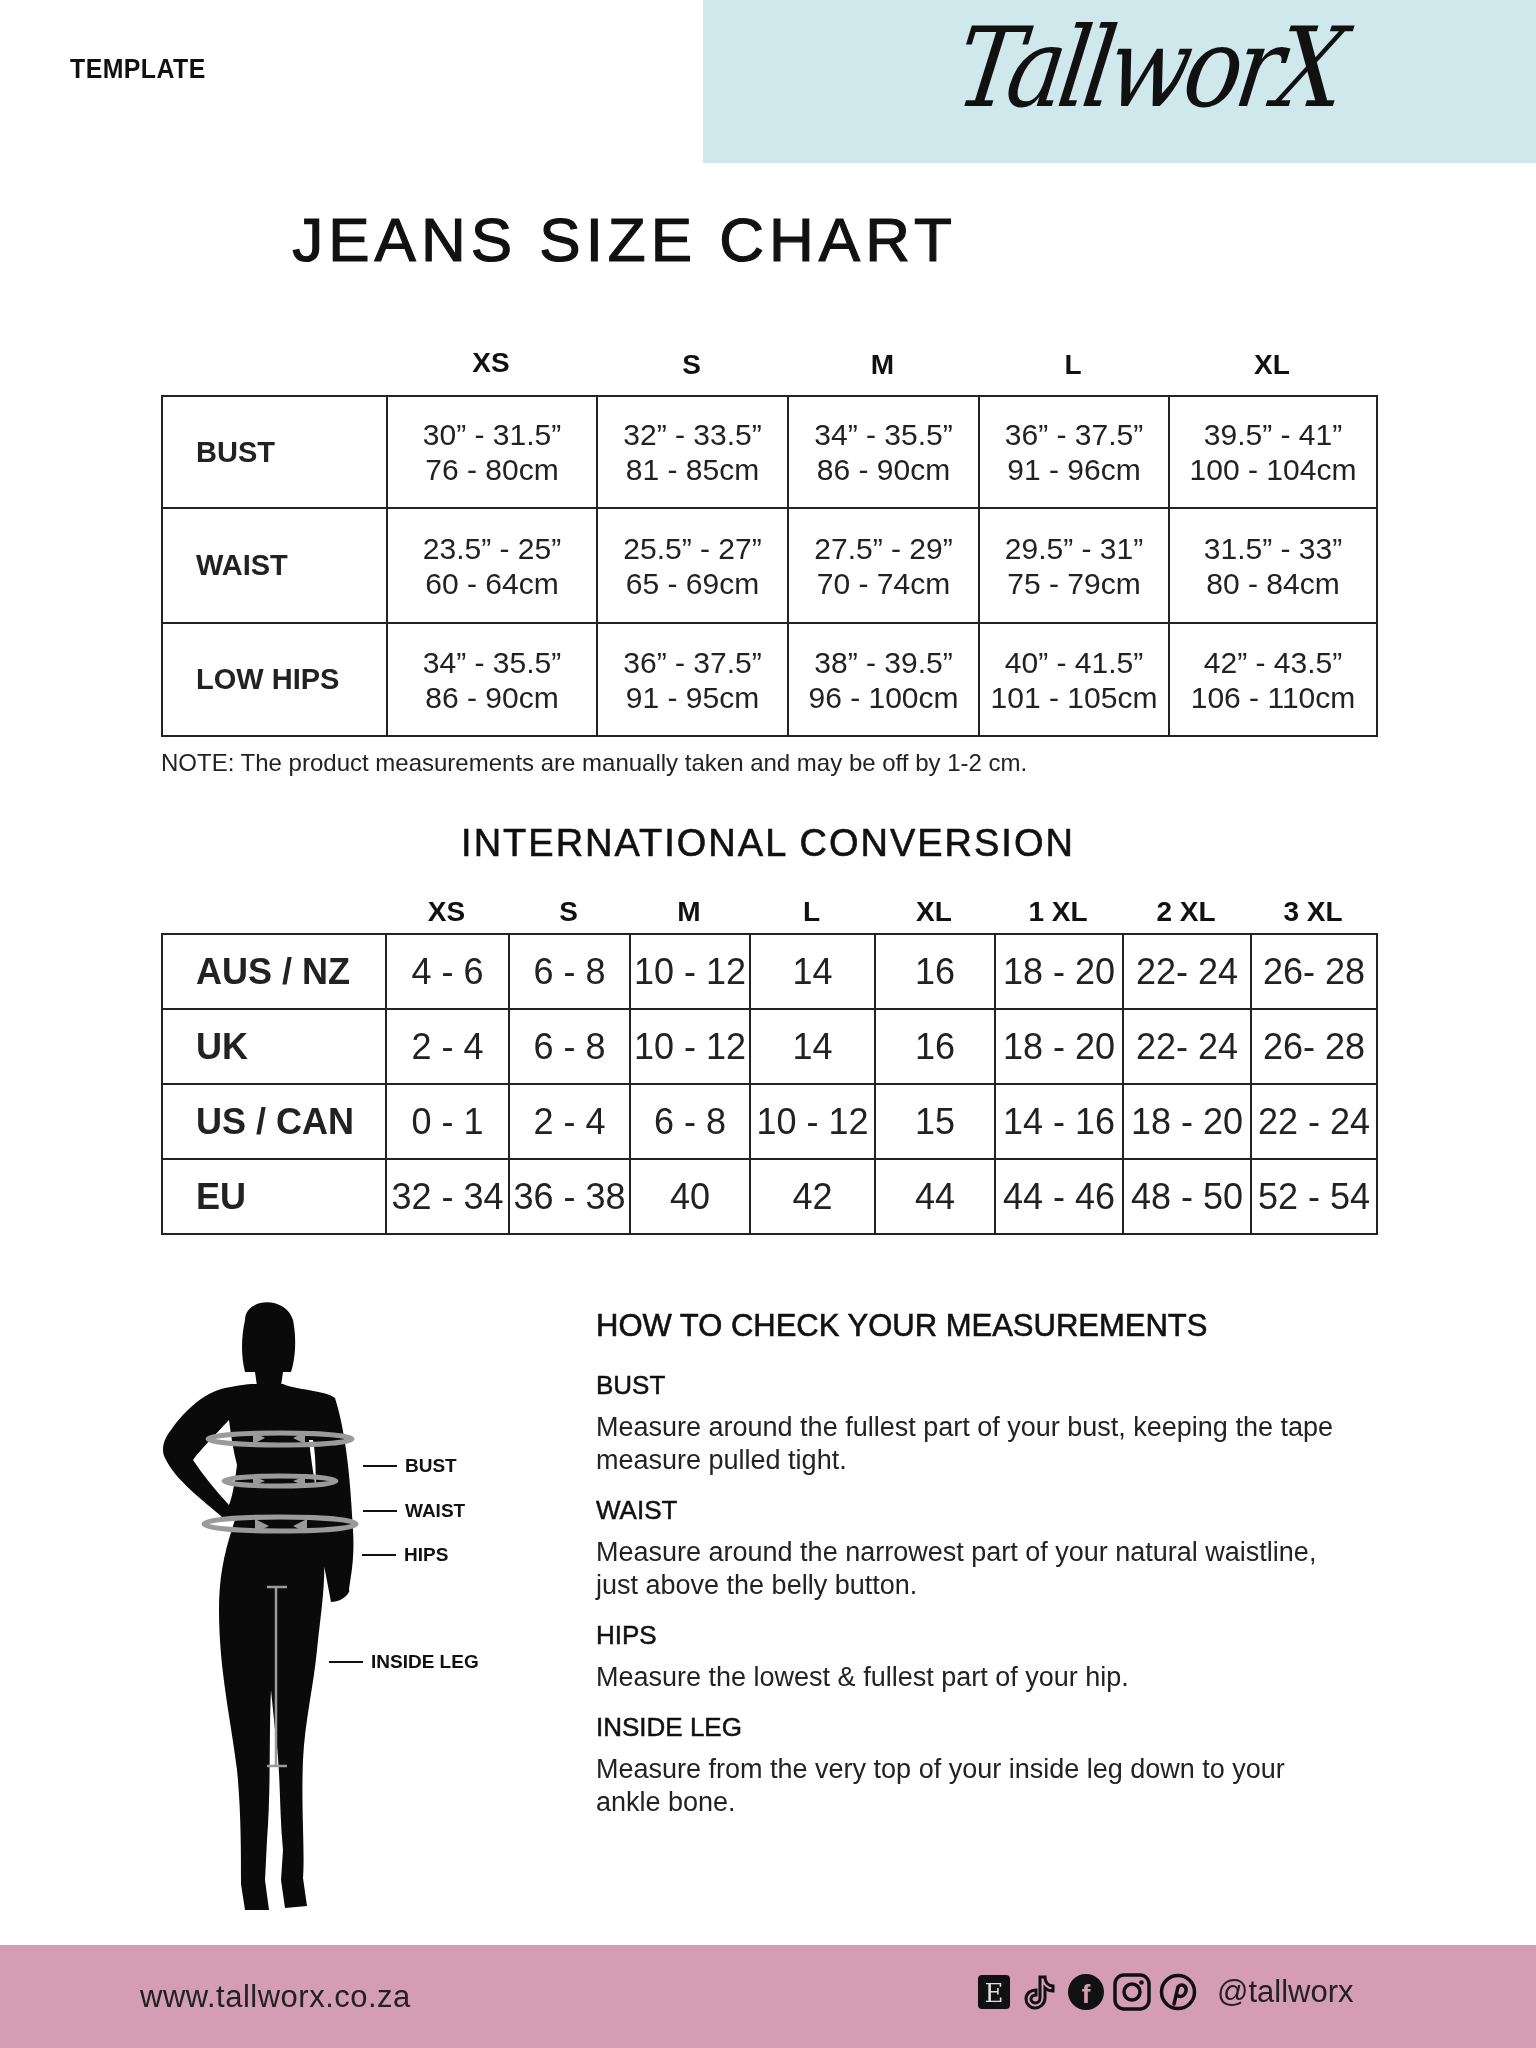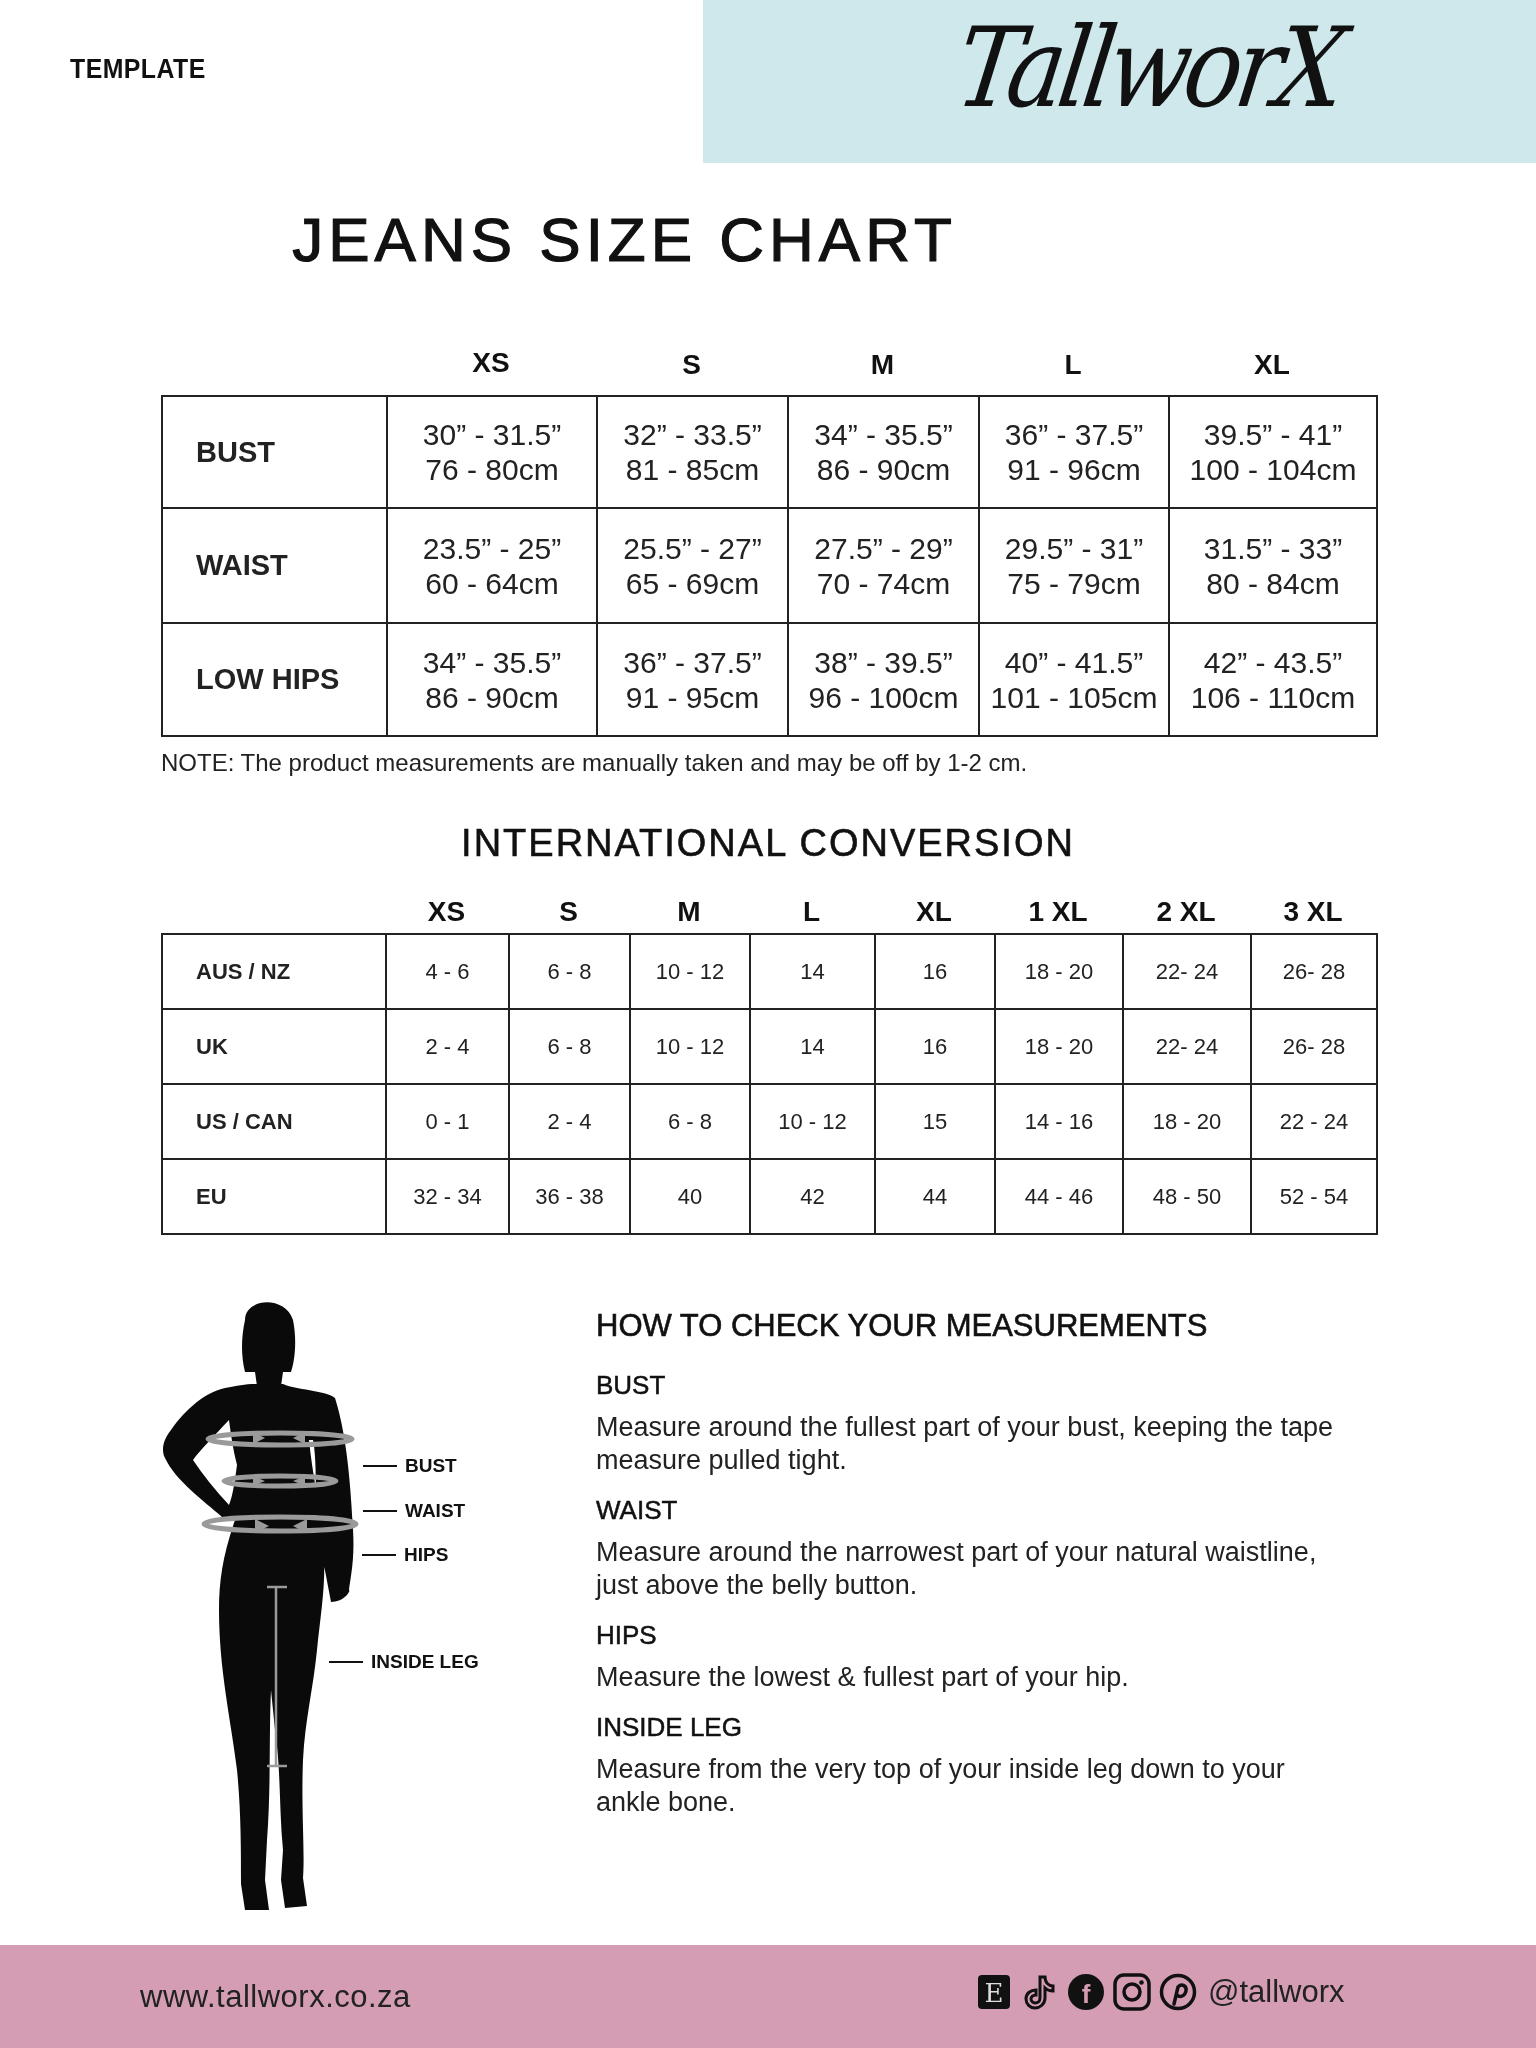--- a/index.html
+++ b/index.html
@@ -20,36 +20,36 @@
   .size-head { position: absolute; text-align: center; font-weight: bold; font-size: 28px; }
 
   #size-table { left: 161px; top: 395px; width: 1215px; }
   #size-table td { height: 107px; font-size: 30px; line-height: 35px; color: #222; }
   #size-table td.rowlabel { font-size: 29px; }
 
   .note { left: 161px; top: 749px; font-size: 24px; color: #222; }
   .section-title { left: 0; width: 1536px; text-align: center; top: 822px; font-size: 38px; letter-spacing: 2px; -webkit-text-stroke: 0.6px #111; }
 
   #conv-table { left: 161px; top: 933px; width: 1215px; }
-  #conv-table td { height: 73px; font-size: 22px; color: #222; border-radius: 14px; }
+  #conv-table td { height: 73px; font-size: 36px; color: #222; border-radius: 14px; }
 
   .figure-wrap { left: 145px; top: 1290px; width: 360px; height: 640px; }
   .fig-label { position: absolute; font-size: 19px; font-weight: bold; color: #111; display: flex; align-items: center; }
   .fig-label .dash { display: inline-block; width: 34px; height: 2px; background: #111; margin-right: 8px; }
 
   .howto { left: 596px; top: 1308px; width: 760px; }
   .howto h2 { margin: 0 0 26px 0; font-size: 31px; font-weight: normal; -webkit-text-stroke: 0.6px #111; }
   .howto .item-title { font-size: 26px; font-weight: normal; -webkit-text-stroke: 0.5px #111; margin: 0 0 10px 0; }
   .howto .item-text { font-size: 27px; line-height: 33px; color: #222; margin: 0 0 18px 0; }
 
   .footer { left: 0; top: 1945px; width: 1536px; height: 103px; background: #d59db3; }
   .footer-url { position: absolute; left: 140px; top: 34px; font-size: 31px; color: #222; letter-spacing: 0.5px; }
   .socials { position: absolute; left: 975px; top: 28px; display: flex; align-items: center; gap: 8px; }
   .socials .ic { width: 38px; height: 38px; display: inline-flex; align-items: center; justify-content: center; }
-  .handle { font-size: 31px; color: #222; margin-left: 3px; }
+  .handle { font-size: 31px; color: #222; margin-left: 12px; }
 </style>
 </head>
 <body>
 
 <div class="abs template-label">TEMPLATE</div>
 <div class="abs logo-box">
   <div class="logo-text">TallworX</div>
 </div>
 
 <h1 class="abs page-title" style="margin:0;">JEANS SIZE CHART</h1>

